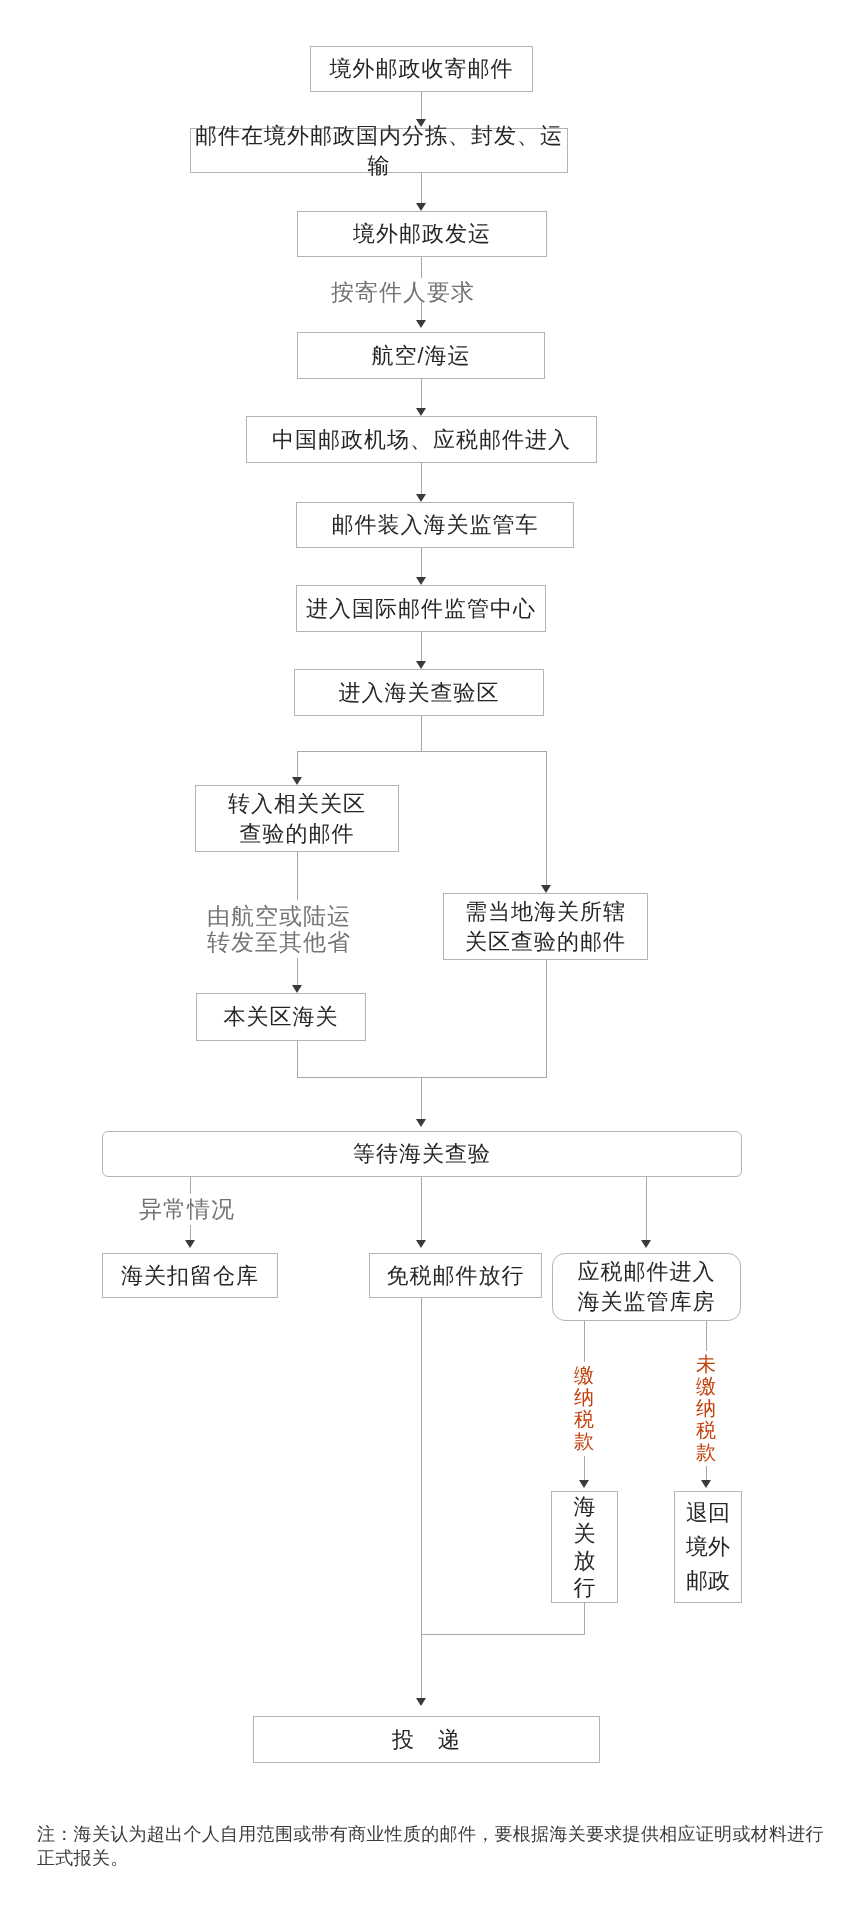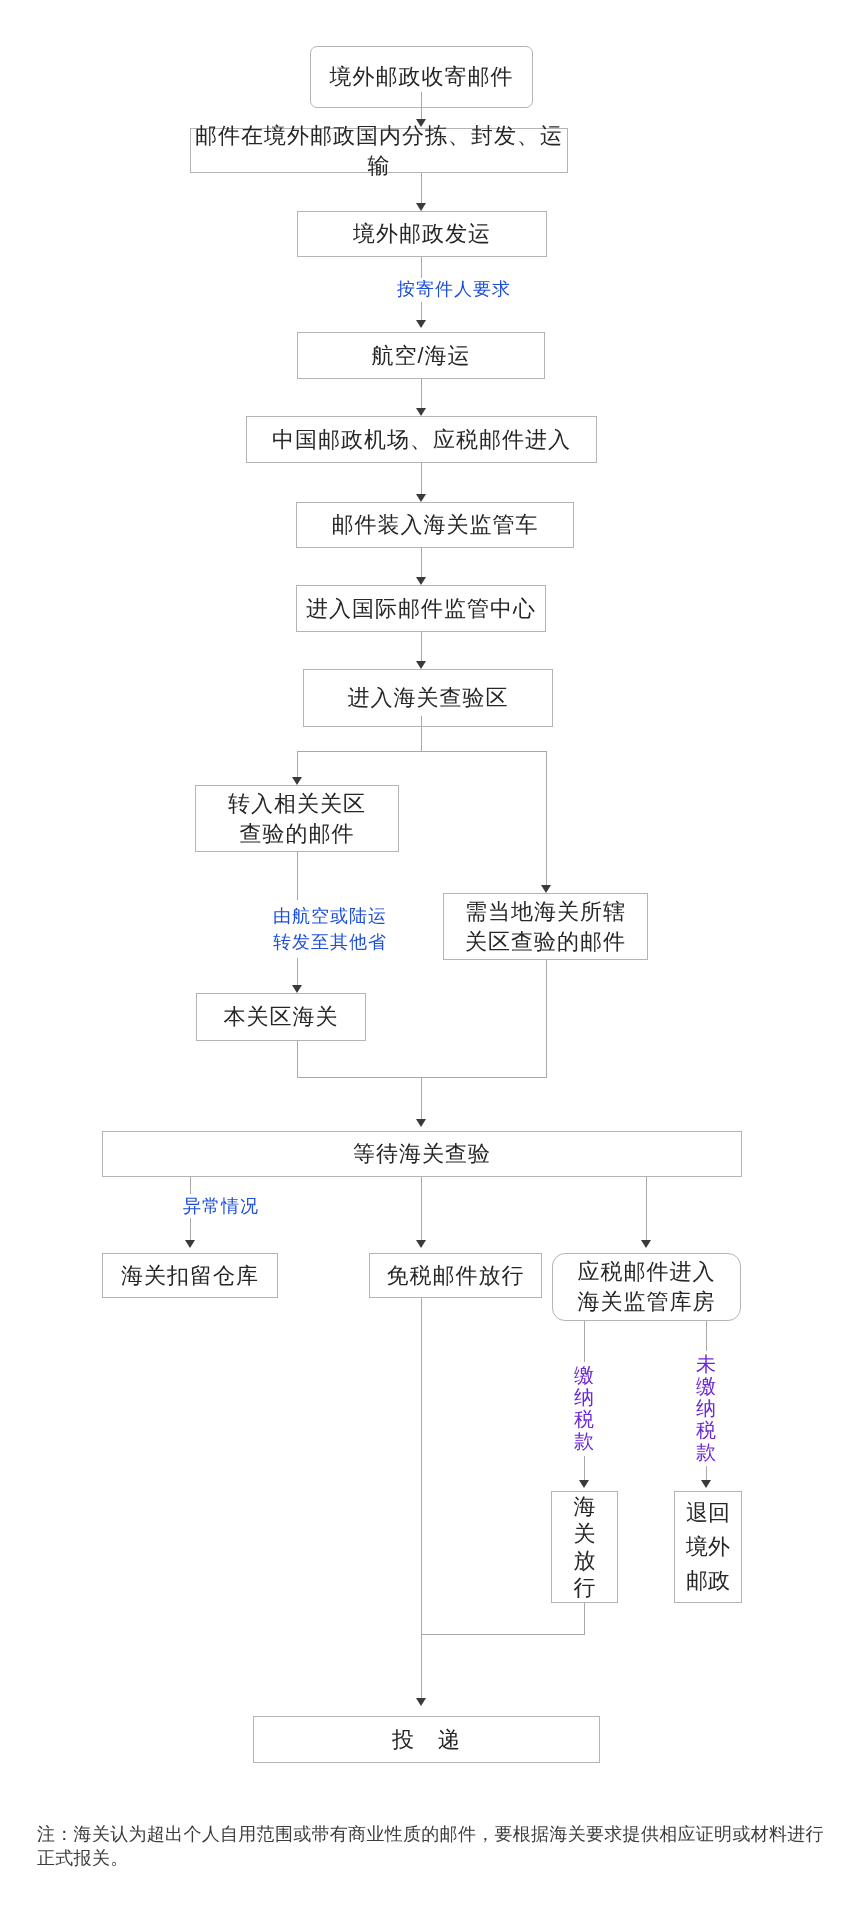--- a/index.html
+++ b/index.html
@@ -11,58 +11,58 @@
     position:absolute;border:1px solid #b4b4b4;background:#fff;
     display:flex;align-items:center;justify-content:center;
     text-align:center;font-size:22px;color:#262626;letter-spacing:1px;
     box-sizing:border-box;
   }
   .ml{white-space:pre-line;line-height:30px;}
   .vl{position:absolute;width:1px;background:#a8a8a8;}
   .hl{position:absolute;height:1px;background:#a8a8a8;}
   .ah{position:absolute;width:0;height:0;border-left:5px solid transparent;
       border-right:5px solid transparent;border-top:8px solid #3a3a3a;}
-  .elabel{position:absolute;color:#1d4ed8;font-size:18px;text-align:right;letter-spacing:1px;}
+  .elabel{position:absolute;color:#737373;font-size:23px;text-align:left;letter-spacing:1px;}
   .elabel.ml{line-height:26px;}
   .onln{background:#fff;z-index:2;}
   .vstack{display:inline-block;word-break:break-all;letter-spacing:0;}
-  .vtext{position:absolute;color:#6d28d9;font-size:20px;line-height:22px;
+  .vtext{position:absolute;color:#c2410c;font-size:20px;line-height:22px;
          width:22px;word-break:break-all;text-align:center;letter-spacing:0;}
   .note{position:absolute;font-size:18px;color:#3c3c3c;letter-spacing:0.3px;}
 </style>
 </head>
 <body>
 
 <div id="canvas">
 
-  <div class="box" style="left:310px;top:46px;width:223px;height:62px;border-radius:7px;">境外邮政收寄邮件</div>
+  <div class="box" style="left:310px;top:46px;width:223px;height:46px;">境外邮政收寄邮件</div>
 
   <div class="box" style="left:190px;top:128px;width:378px;height:45px;">邮件在境外邮政国内分拣、封发、运输</div>
 
   <div class="box" style="left:297px;top:211px;width:250px;height:46px;">境外邮政发运</div>
 
   <div class="box" style="left:297px;top:332px;width:248px;height:47px;">航空/海运</div>
 
   <div class="box" style="left:246px;top:416px;width:351px;height:47px;">中国邮政机场、应税邮件进入</div>
 
   <div class="box" style="left:296px;top:502px;width:278px;height:46px;">邮件装入海关监管车</div>
 
   <div class="box" style="left:296px;top:585px;width:250px;height:47px;">进入国际邮件监管中心</div>
 
-  <div class="box" style="left:303px;top:669px;width:250px;height:58px;">进入海关查验区</div>
+  <div class="box" style="left:294px;top:669px;width:250px;height:47px;">进入海关查验区</div>
 
   <div class="box ml" style="left:195px;top:785px;width:204px;height:67px;">转入相关关区
 查验的邮件</div>
 
   <div class="box ml" style="left:443px;top:893px;width:205px;height:67px;">需当地海关所辖
 关区查验的邮件</div>
 
   <div class="box" style="left:196px;top:993px;width:170px;height:48px;">本关区海关</div>
 
-  <div class="box" style="left:102px;top:1131px;width:640px;height:46px;">等待海关查验</div>
+  <div class="box" style="left:102px;top:1131px;width:640px;height:46px;border-radius:6px;">等待海关查验</div>
 
   <div class="box" style="left:102px;top:1253px;width:176px;height:45px;">海关扣留仓库</div>
 
   <div class="box" style="left:335px;top:1253px;width:173px;height:45px;margin-left:34px;">免税邮件放行</div>
 
   <div class="box ml" style="left:552px;top:1253px;width:189px;height:68px;border-radius:13px;">应税邮件进入
 海关监管库房</div>
 
   <div class="box" style="left:551px;top:1491px;width:67px;height:112px;">
     <span class="vstack" style="width:24px;line-height:27px;">海关放行</span>

